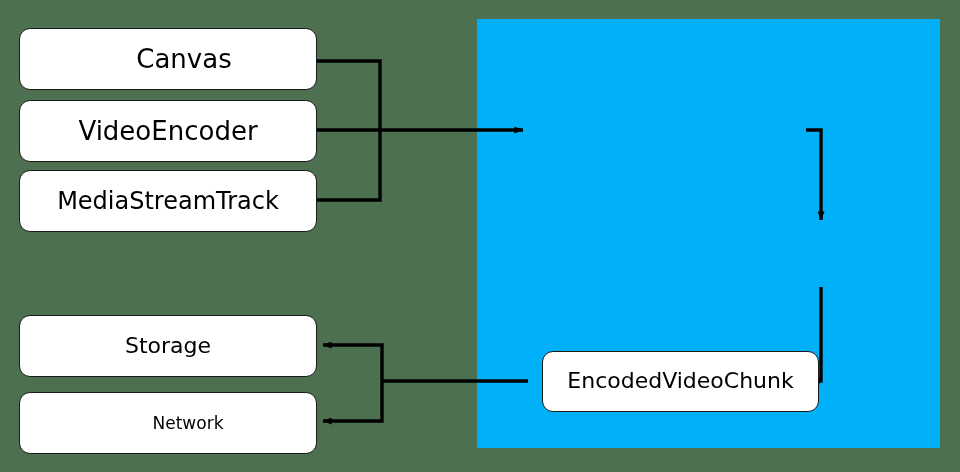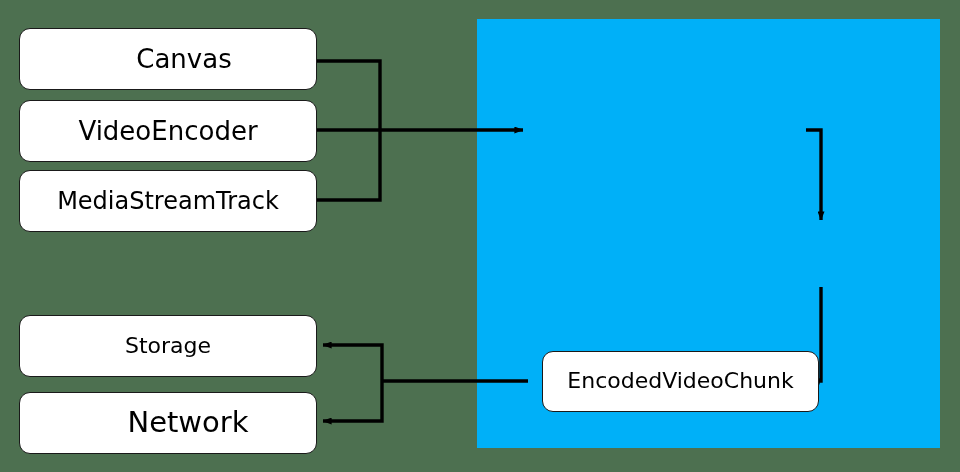--- a/index.html
+++ b/index.html
@@ -83,19 +83,19 @@
   </svg>
 
   <div class="node-label node-rounded" style="left:19px; top:28px; width:298px; height:62px; font-size:26px;padding-left:32px;">Canvas</div>
 
   <div class="node-label node-rounded" style="left:19px; top:100px; width:298px; height:62px; font-size:26px;">VideoEncoder</div>
 
   <div class="node-label node-rounded" style="left:19px; top:170px; width:298px; height:62px; font-size:24px;">MediaStreamTrack</div>
 
   <div class="node-label node-rounded" style="left:19px; top:315px; width:298px; height:62px; font-size:22px;">Storage</div>
 
-  <div class="node-label node-rounded" style="left:19px; top:392px; width:298px; height:62px; font-size:29px;padding-left:40px;">Network</div>
+  <div class="node-label node-rounded" style="left:19px; top:392px; width:298px; height:62px; font-size:17px;padding-left:40px;">Network</div>
 
 
 
   <div class="node-label node-rounded" style="left:528px; top:351px; width:277px; height:61px; font-size:22px;margin-left:14px;">EncodedVideoChunk</div>
 
 </div>
 
 </body></html>

